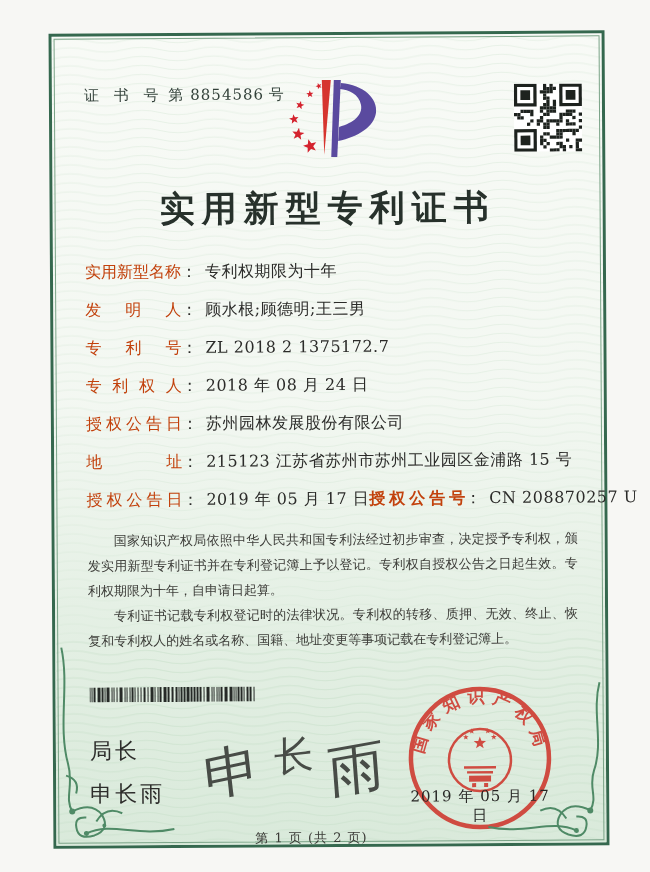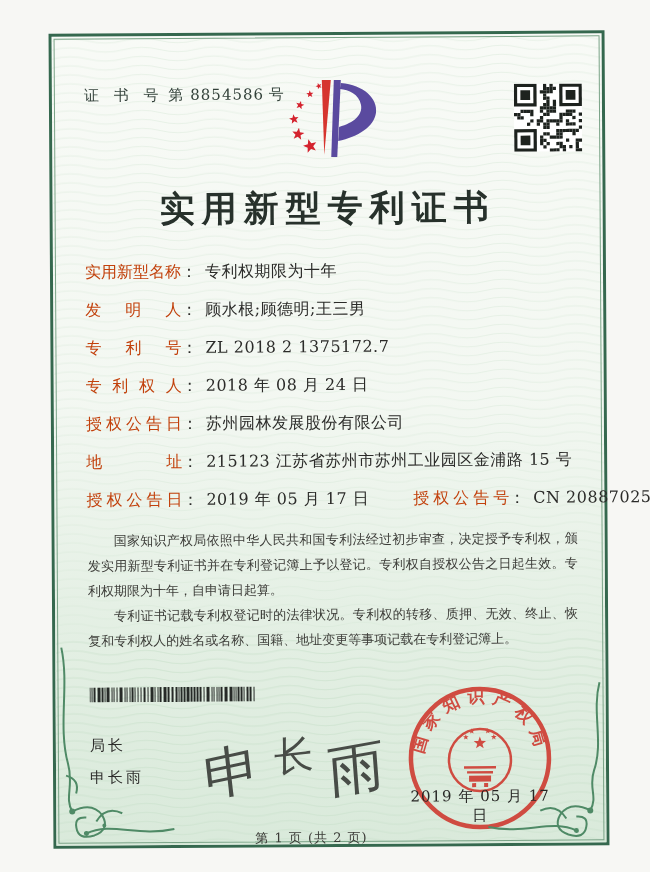--- a/index.html
+++ b/index.html
@@ -41,28 +41,28 @@
     font-size:35px;letter-spacing:7px;color:#27312b;font-weight:600;
   }
   .fields{position:absolute;left:32px;top:226px;right:30px;font-size:16px;color:#2b2b29;}
   .frow{height:24px;margin-bottom:14px;white-space:nowrap;}
   .flabel{
     display:inline-block;width:96px;vertical-align:top;
     text-align:justify;text-align-last:justify;color:#c2410c;
   }
   .fcolon{display:inline-block;vertical-align:top;}
   .fvalue{display:inline-block;vertical-align:top;margin-left:8px;letter-spacing:.5px;}
-  .grant2{margin-left:44px;}
+  .grant2{font-weight:bold;}
   .body-text{
     position:absolute;left:33px;top:492px;width:490px;
     font-size:13px;line-height:25px;color:#3c3c38;text-align:justify;
   }
   .body-text p{margin:0;text-indent:2em;}
   .barcode{position:absolute;left:34px;top:651px;width:168px;height:15px;}
-  .officer{position:absolute;left:34px;top:700px;font-size:15px;color:#2d2d2b;}
+  .officer{position:absolute;left:34px;top:700px;font-size:22px;color:#2d2d2b;}
   .officer div{margin-bottom:13px;letter-spacing:3px;}
   .signature{
     position:absolute;left:148px;top:678px;width:210px;height:110px;
     display:flex;align-items:center;gap:14px;
     transform:rotate(-4deg) skewX(-6deg);
     color:#343733;opacity:.88;
   }
   .signature span{font-size:52px;line-height:1;}
   .signature span:nth-child(1){font-size:56px;transform:rotate(-8deg) translateY(-2px);}
   .signature span:nth-child(2){font-size:40px;transform:rotate(-2deg) translateY(-14px);}

